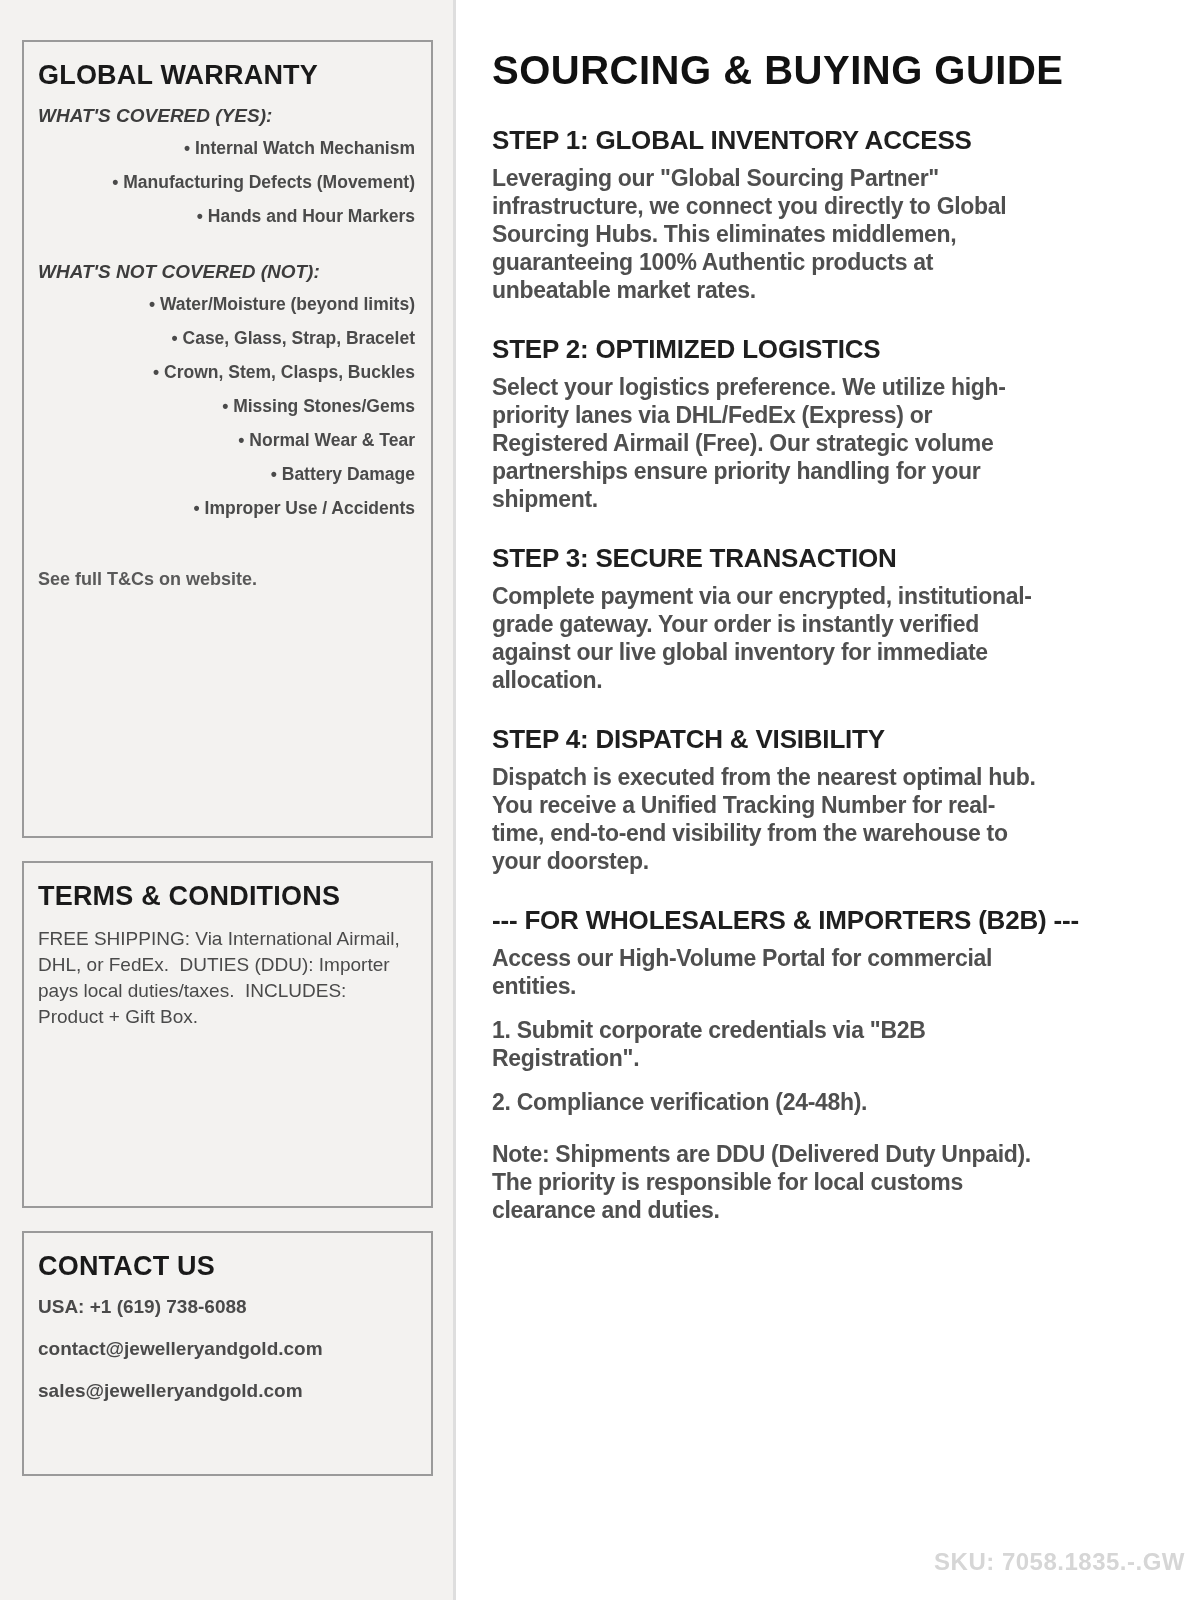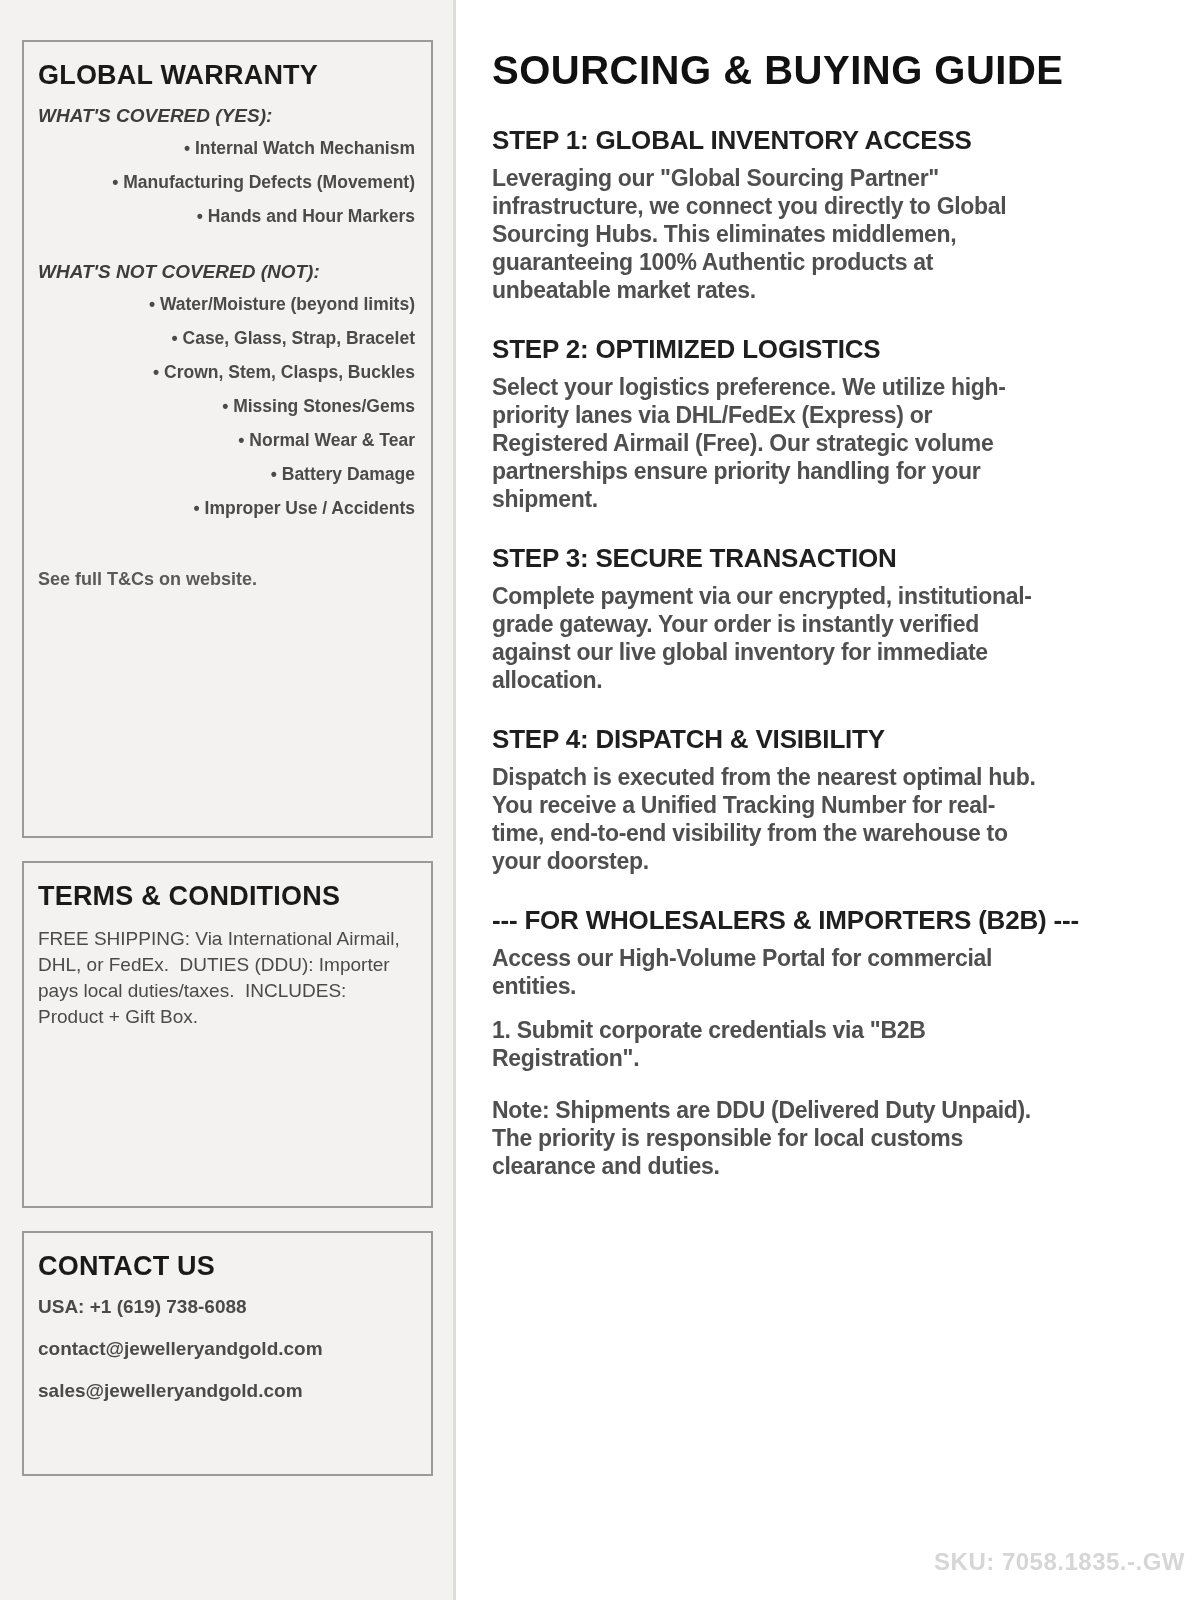--- a/index.html
+++ b/index.html
@@ -133,18 +133,19 @@
 
     <h2 class="step-heading">STEP 3: SECURE TRANSACTION</h2>
     <p class="step-body">Complete payment via our encrypted, institutional-grade gateway. Your order is instantly verified against our live global inventory for immediate allocation.</p>
 
     <h2 class="step-heading">STEP 4: DISPATCH &amp; VISIBILITY</h2>
     <p class="step-body">Dispatch is executed from the nearest optimal hub. You receive a Unified Tracking Number for real-time, end-to-end visibility from the warehouse to your doorstep.</p>
 
     <h2 class="step-heading">--- FOR WHOLESALERS &amp; IMPORTERS (B2B) ---</h2>
     <p class="step-body" style="margin-bottom:16px;">Access our High-Volume Portal for commercial entities.</p>
     <p class="step-body b2b-item">1. Submit corporate credentials via "B2B Registration".</p>
+    <p class="step-body b2b-item">2. Compliance verification (24-48h).</p>
     <p class="step-body b2b-note">Note: Shipments are DDU (Delivered Duty Unpaid). The priority is responsible for local customs clearance and duties.</p>
 
     <div class="sku">SKU: 7058.1835.-.GW</div>
   </div>
 
 </div>
 
 </body></html>

